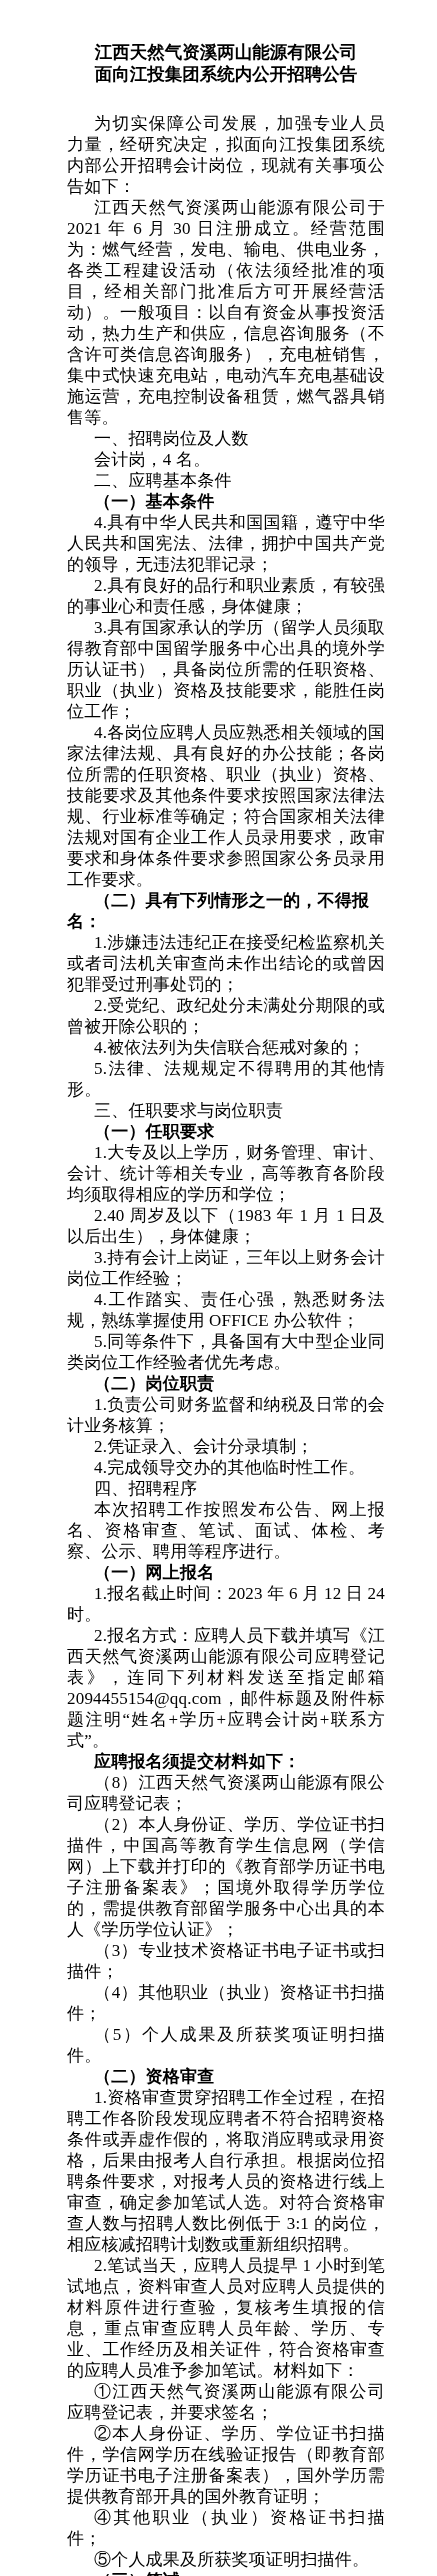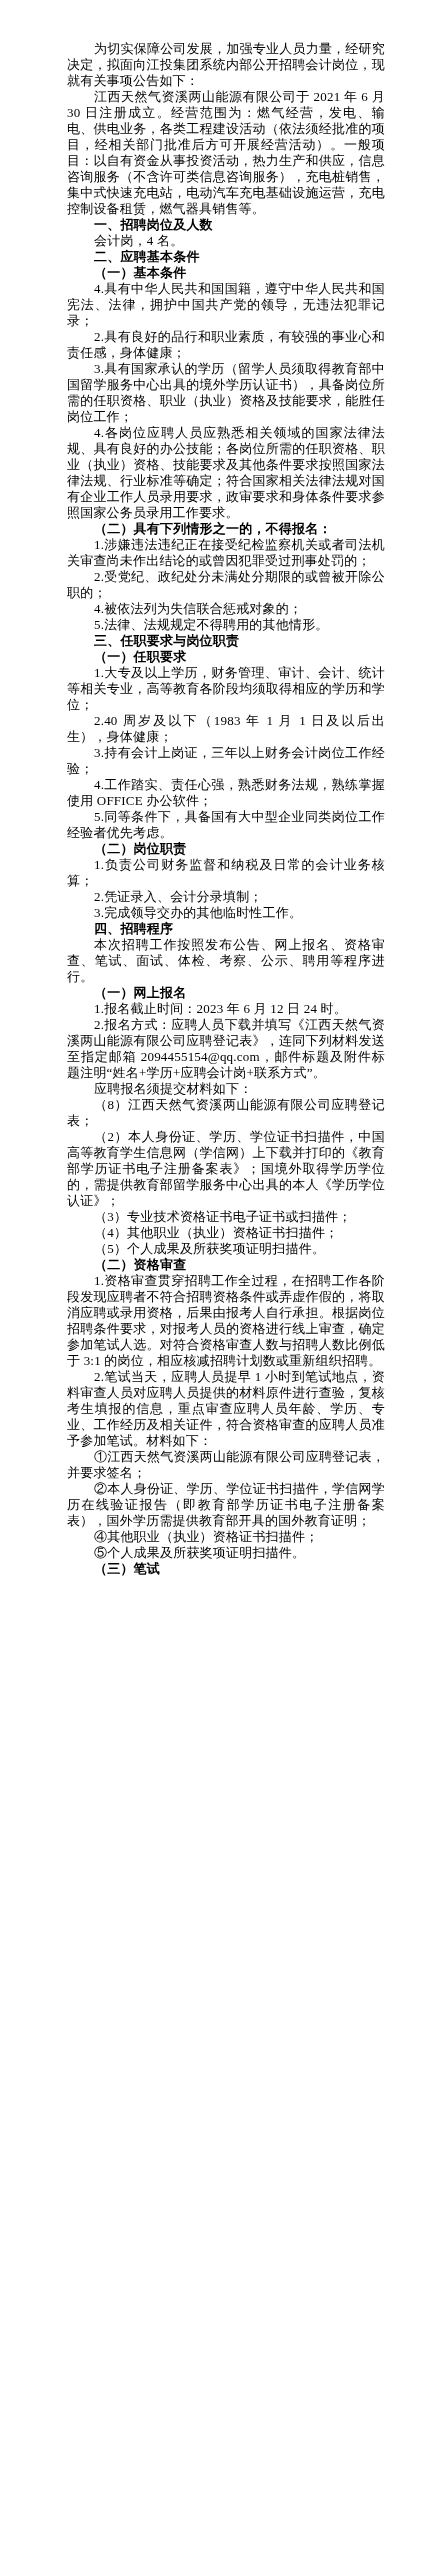--- a/index.html
+++ b/index.html
@@ -28,47 +28,51 @@
     line-height: 22px;
     font-weight: bold;
     font-family: "Liberation Serif", "DejaVu Serif", serif;
   }
   .title .title-line {
     display: block;
   }
   #doc-body p {
     margin: 0;
     padding: 0;
-    font-size: 13px;
-    line-height: 16px;
+    font-size: 17px;
+    line-height: 21px;
     text-indent: 27px;
     text-align: justify;
     letter-spacing: 0.2px;
   }
   #doc-body p.h1 {
     font-family: "Liberation Sans", "DejaVu Sans", sans-serif;
-    font-weight: bold;
+    font-weight: normal;
     text-align: left;
   }
   #doc-body p.h2 {
     font-family: "Liberation Serif", "DejaVu Serif", serif;
     font-weight: bold;
     text-align: left;
   }
   #doc-body p.bodybold {
     font-family: "Liberation Sans", "DejaVu Sans", sans-serif;
-    font-weight: normal;
+    font-weight: bold;
     text-align: left;
   }
 </style>
 </head>
 <body>
 
 <div class="page">
   <div class="content">
+    <h1 class="title">
+      <span class="title-line">江西天然气资溪两山能源有限公司</span>
+      <span class="title-line">面向江投集团系统内公开招聘公告</span>
+    </h1>
     <div id="doc-body">
         <p class="body">为切实保障公司发展，加强专业人员力量，经研究决定，拟面向江投集团系统内部公开招聘会计岗位，现就有关事项公告如下：</p>
         <p class="body">江西天然气资溪两山能源有限公司于 2021 年 6 月 30 日注册成立。经营范围为：燃气经营，发电、输电、供电业务，各类工程建设活动（依法须经批准的项目，经相关部门批准后方可开展经营活动）。一般项目：以自有资金从事投资活动，热力生产和供应，信息咨询服务（不含许可类信息咨询服务），充电桩销售，集中式快速充电站，电动汽车充电基础设施运营，充电控制设备租赁，燃气器具销售等。</p>
         <p class="h1">一、招聘岗位及人数</p>
         <p class="body">会计岗，4 名。</p>
         <p class="h1">二、应聘基本条件</p>
         <p class="h2">（一）基本条件</p>
         <p class="body">4.具有中华人民共和国国籍，遵守中华人民共和国宪法、法律，拥护中国共产党的领导，无违法犯罪记录；</p>
         <p class="body">2.具有良好的品行和职业素质，有较强的事业心和责任感，身体健康；</p>
         <p class="body">3.具有国家承认的学历（留学人员须取得教育部中国留学服务中心出具的境外学历认证书），具备岗位所需的任职资格、职业（执业）资格及技能要求，能胜任岗位工作；</p>
@@ -81,21 +85,21 @@
         <p class="h1">三、任职要求与岗位职责</p>
         <p class="h2">（一）任职要求</p>
         <p class="body">1.大专及以上学历，财务管理、审计、会计、统计等相关专业，高等教育各阶段均须取得相应的学历和学位；</p>
         <p class="body">2.40 周岁及以下（1983 年 1 月 1 日及以后出生），身体健康；</p>
         <p class="body">3.持有会计上岗证，三年以上财务会计岗位工作经验；</p>
         <p class="body">4.工作踏实、责任心强，熟悉财务法规，熟练掌握使用 OFFICE 办公软件；</p>
         <p class="body">5.同等条件下，具备国有大中型企业同类岗位工作经验者优先考虑。</p>
         <p class="h2">（二）岗位职责</p>
         <p class="body">1.负责公司财务监督和纳税及日常的会计业务核算；</p>
         <p class="body">2.凭证录入、会计分录填制；</p>
-        <p class="body">3.完成领导交办的其他临时性工作。</p>
+        <p class="body">4.完成领导交办的其他临时性工作。</p>
         <p class="h1">四、招聘程序</p>
         <p class="body">本次招聘工作按照发布公告、网上报名、资格审查、笔试、面试、体检、考察、公示、聘用等程序进行。</p>
         <p class="h2">（一）网上报名</p>
         <p class="body">1.报名截止时间：2023 年 6 月 12 日 24 时。</p>
         <p class="body">2.报名方式：应聘人员下载并填写《江西天然气资溪两山能源有限公司应聘登记表》，连同下列材料发送至指定邮箱 2094455154@qq.com，邮件标题及附件标题注明“姓名+学历+应聘会计岗+联系方式”。</p>
         <p class="bodybold">应聘报名须提交材料如下：</p>
         <p class="body">（8）江西天然气资溪两山能源有限公司应聘登记表；</p>
         <p class="body">（2）本人身份证、学历、学位证书扫描件，中国高等教育学生信息网（学信网）上下载并打印的《教育部学历证书电子注册备案表》；国境外取得学历学位的，需提供教育部留学服务中心出具的本人《学历学位认证》；</p>
         <p class="body">（3）专业技术资格证书电子证书或扫描件；</p>
         <p class="body">（4）其他职业（执业）资格证书扫描件；</p>

